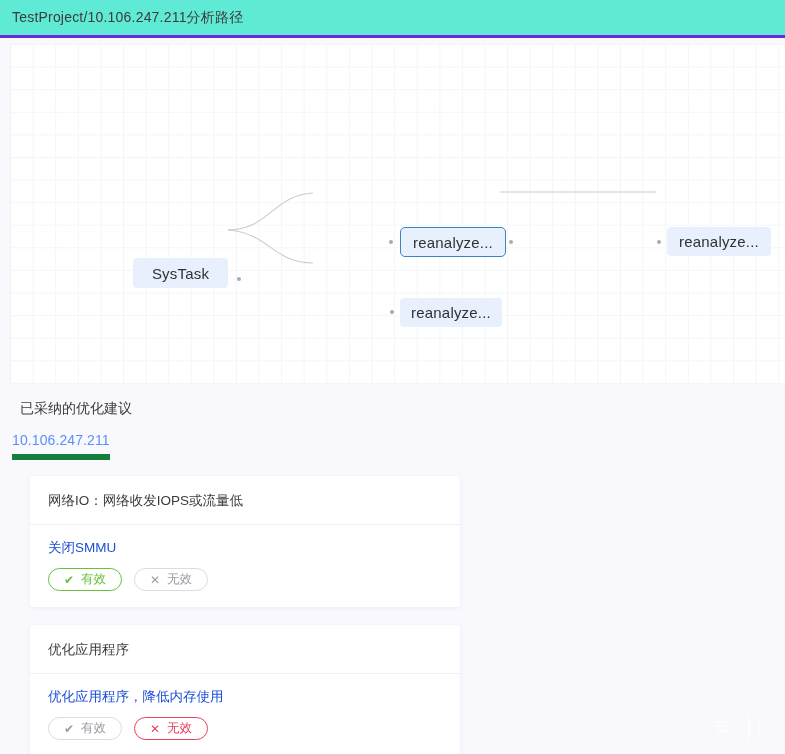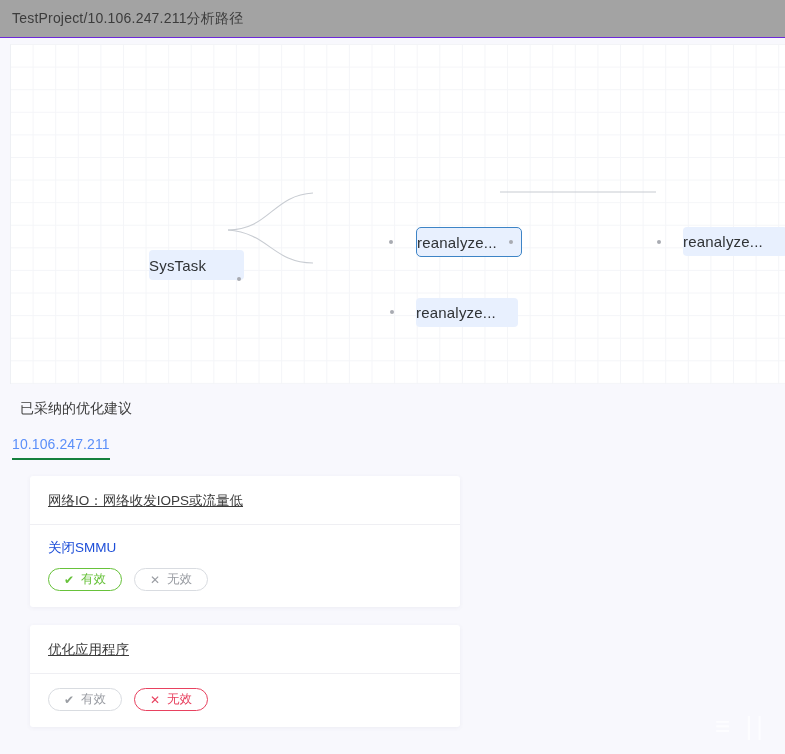--- a/index.html
+++ b/index.html
@@ -12,22 +12,22 @@
     background: #f8f8fd;
     font-family: "Liberation Sans", "DejaVu Sans", sans-serif;
     color: #303133;
     overflow: hidden;
     position: relative;
   }
 
   
   .header {
     height: 38px;
-    background: #a3a3a3;
-    border-bottom: 1px solid #6d28d9;
+    background: #5eead4;
+    border-bottom: 3px solid #6d28d9;
     display: flex;
     align-items: center;
     padding-left: 12px;
     box-sizing: border-box;
   }
   .breadcrumb-text {
     font-size: 14px;
     color: #3c3c3c;
     letter-spacing: .2px;
     white-space: nowrap;
@@ -63,24 +63,23 @@
   }
   .node {
     position: absolute;
     box-sizing: border-box;
     background: #e8f0fe;
     color: #2f3235;
     border-radius: 4px;
     font-size: 15px;
     display: flex;
     align-items: center;
-    justify-content: flex-start;
+    justify-content: center;
     white-space: nowrap;
     letter-spacing: .2px;
-    margin-left: 16px;
   }
   .node.selected {
     border: 1.5px solid #3d84c6;
     background: #e8f0fe;
     border-radius: 5px;
   }
   .port {
     position: absolute;
     width: 4px;
     height: 4px;
@@ -99,21 +98,21 @@
   .tabs {
     margin: 16px 0 0 12px;
     display: flex;
     align-items: flex-end;
     height: 26px;
   }
   .tab {
     font-size: 14px;
     color: #5b8ff9;
     padding-bottom: 6px;
-    border-bottom: 2px solid #15803d;
+    border-bottom: 6px solid #15803d;
     cursor: pointer;
     letter-spacing: .1px;
   }
 
   
   .cards {
     margin: 16px 0 0 30px;
     display: flex;
     flex-wrap: wrap;
     gap: 18px 18px;
@@ -125,21 +124,20 @@
     border-radius: 3px;
     box-shadow: 0 1px 4px rgba(80, 90, 120, .07);
     padding: 0;
     box-sizing: border-box;
   }
   .card-head {
     padding: 16px 18px 14px 18px;
     font-size: 13.5px;
     color: #3c3c3c;
     border-bottom: 1px solid #efeff3;
-    text-decoration: underline;
   }
   .card-body {
     padding: 14px 18px 16px 18px;
   }
   .sugg-text {
     font-size: 13.5px;
     color: #1d4ed8;
     margin-bottom: 11px;
   }
   .btn-row {
@@ -200,21 +198,21 @@
 
   <svg class="graph-svg" viewBox="0 0 775 340" xmlns="http://www.w3.org/2000/svg">
 
     <path d="M 217 185 C 258 185 262 150 302 148" fill="none" stroke="#c8ccd2" stroke-width="1.1"></path>
 
     <path d="M 217 185 C 258 188 262 218 302 218" fill="none" stroke="#c8ccd2" stroke-width="1.1"></path>
 
     <path d="M 489 147 L 645 147" fill="none" stroke="#c8ccd2" stroke-width="1.1"></path>
   </svg>
 
-  <div class="node" style="left:122px; top:205px; width:95px; height:30px;">
+  <div class="node" style="left:122px; top:213px; width:95px; height:30px;">
     <span>SysTask</span>
   </div>
   <span class="port" style="left:226px; top:232px;"></span>
 
   <div class="node selected" style="left:389px; top:182px; width:106px; height:30px;">
     <span>reanalyze...</span>
   </div>
   <span class="port" style="left:378px; top:195px;"></span>
   <span class="port" style="left:498px; top:195px;"></span>
 
@@ -250,20 +248,21 @@
           <span class="glyph">✕</span>
           <span>无效</span>
         </button>
       </div>
     </div>
   </div>
 
   <div class="card">
     <div class="card-head">优化应用程序</div>
     <div class="card-body">
+      <div class="sugg-text">优化应用程序，降低内存使用</div>
       <div class="btn-row">
         <button class="pill">
           <span class="glyph">✔</span>
           <span>有效</span>
         </button>
         <button class="pill active-no">
           <span class="glyph">✕</span>
           <span>无效</span>
         </button>
       </div>

